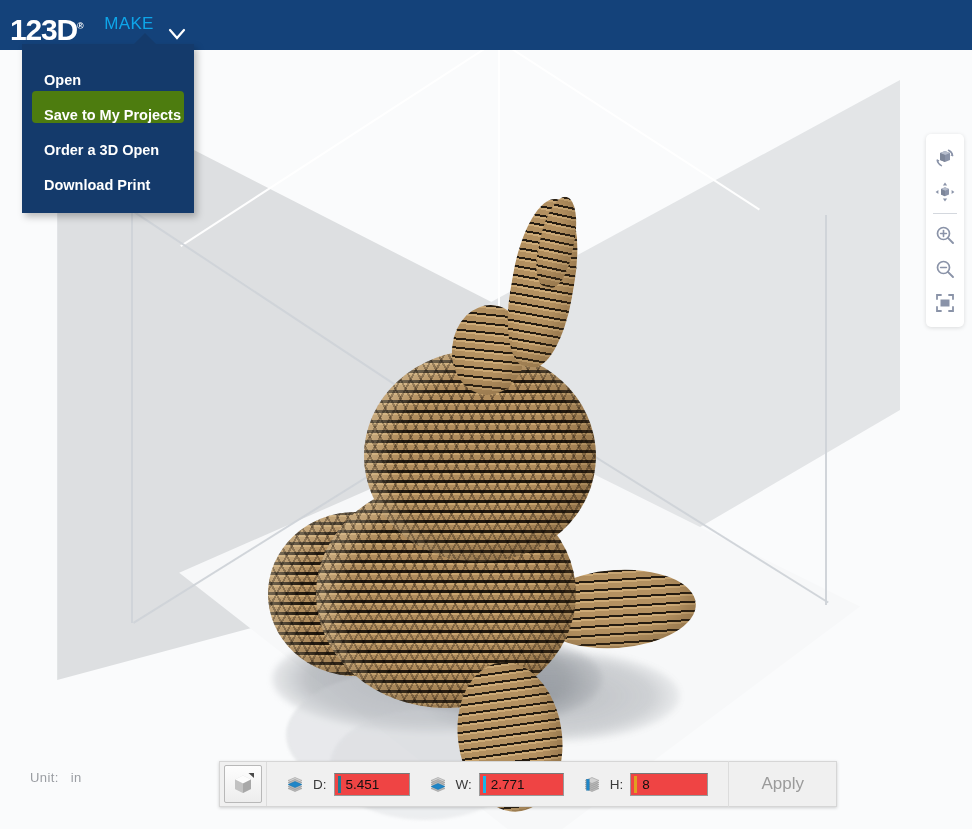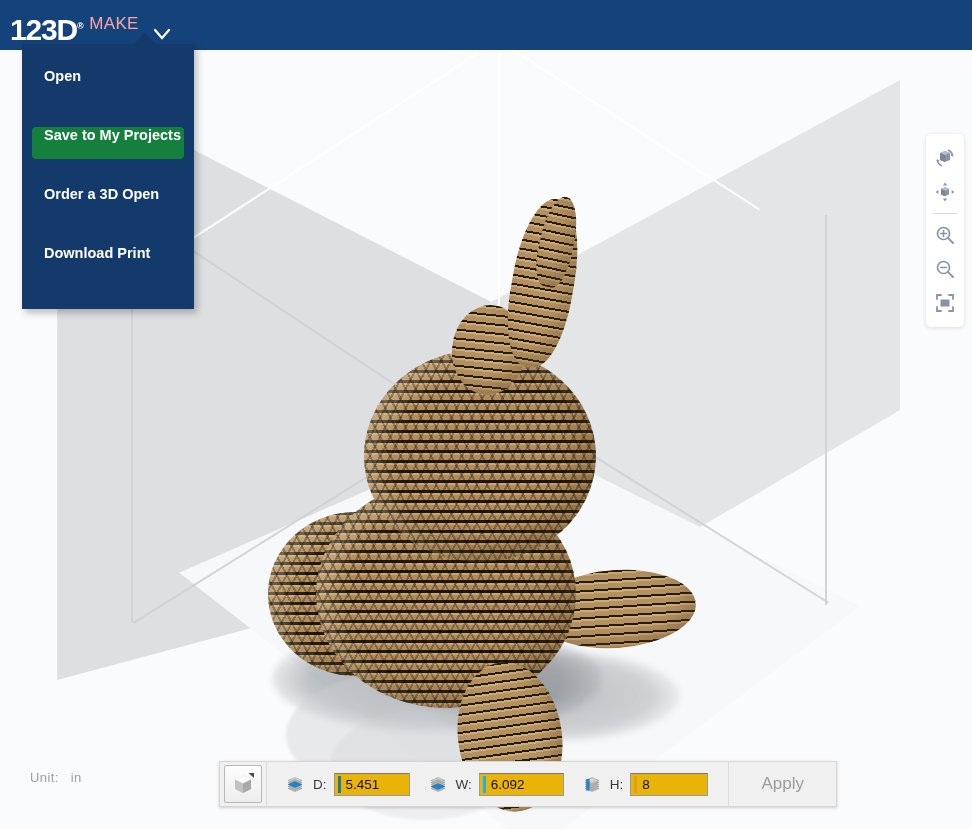--- a/index.html
+++ b/index.html
@@ -25,22 +25,22 @@
     height: 50px; display: flex; align-items: flex-end;
     padding-bottom: 6px; user-select: none;
   }
   .brand-stack { position: relative; display: flex; align-items: flex-start; }
   .num123d {
     font-size: 30px; font-weight: bold; color: #ffffff;
     letter-spacing: -1.2px; line-height: 28px;
   }
   .num123d sup { font-size: 9px; vertical-align: super; font-weight: bold; }
   .makeword {
-    font-size: 17px; color: #fca5a5; letter-spacing: .3px;
-    margin-left: 7px; line-height: 24px; font-weight: normal;
+    font-size: 17px; color: #0ea5e9; letter-spacing: .3px;
+    margin-left: 22px; line-height: 24px; font-weight: normal;
   }
   .chevron {
     margin-left: 14px; margin-bottom: 4px;
     width: 18px; height: 12px; cursor: pointer;
   }
 
   
   .menu {
     position: absolute; left: 22px; top: 44px;
     width: 172px; padding: 12px 0 20px 0;
@@ -49,26 +49,26 @@
     z-index: 60;
   }
   .menu-notch {
     position: absolute; left: 112px; top: -11px;
     width: 0; height: 0;
     border-left: 11px solid transparent;
     border-right: 11px solid transparent;
     border-bottom: 11px solid #143a6b;
   }
   .menu-item {
-    height: 32px; margin: 12px 10px; padding: 0 12px;
-    display: flex; align-items: flex-start;
+    height: 32px; margin: 0 10px; padding: 0 12px;
+    display: flex; align-items: flex-end;
     color: #ffffff; font-size: 14.5px; font-weight: bold;
     border-radius: 4px; cursor: pointer; white-space: nowrap;
   }
-  .menu-item.sel { background: #15803d; }
+  .menu-item.sel { background: #4d7c0f; }
   .menu-gap { height: 3px; }
 
   
   .viewport {
     position: absolute; left: 0; top: 50px;
     width: 972px; height: 779px;
     background: #f2f3f5;
     overflow: hidden;
   }
   .vp-topline {
@@ -193,21 +193,21 @@
     cursor: pointer; position: relative;
   }
   .tb-sep { width: 1px; height: 44px; background: #dcdcdc; margin-left: 4px; }
   .field-group {
     display: flex; align-items: center; height: 46px;
     padding-left: 18px;
   }
   .stackicon { width: 20px; height: 20px; margin-right: 8px; }
   .flabel { font-size: 13.5px; color: #3a3a3a; margin-right: 7px; }
   .finput {
-    height: 23px; background: #eab308;
+    height: 23px; background: #ef4444;
     border: 1px solid #9a9a9a; border-top-color: #787878;
     display: flex; align-items: center;
     font-size: 13.5px; color: #111111;
     padding: 0 6px 0 0; position: relative;
   }
   .finput .caret {
     width: 3px; height: 17px; margin: 0 5px 0 3px; flex: none;
   }
   .fd { width: 76px; }
   .fw { width: 85px; }
@@ -389,21 +389,21 @@
           <path d="M3 14.5 L10 11.5 L17 14.5 L10 17.5 Z"></path>
           <path d="M3 6.5 L10 3.5 L17 6.5 L10 9.5 Z" fill="#d3d3d3"></path>
           <path d="M3 8.5 L10 5.5 L17 8.5 L10 11.5 Z"></path>
           <path d="M3 10.5 L10 7.5 L17 10.5 L10 13.5 Z"></path>
         </g>
         <path d="M3 12.5 L10 9.5 L17 12.5 L10 15.5 Z" fill="#1f86c8" stroke="#1670a8" stroke-width=".5"></path>
       </svg>
       <span class="flabel">W:</span>
       <div class="finput fw">
         <span class="caret" style="background:#18b4e9;"></span>
-        <span>6.092</span>
+        <span>2.771</span>
       </div>
     </div>
 
     <div class="field-group">
       <svg class="stackicon" viewBox="0 0 20 20">
         <g fill="#b9b9b9" stroke="#8e8e8e" stroke-width=".5">
           <path d="M3 14.5 L10 11.5 L17 14.5 L10 17.5 Z"></path>
           <path d="M3 12.5 L10 9.5 L17 12.5 L10 15.5 Z"></path>
           <path d="M3 10.5 L10 7.5 L17 10.5 L10 13.5 Z"></path>
           <path d="M3 8.5 L10 5.5 L17 8.5 L10 11.5 Z"></path>

